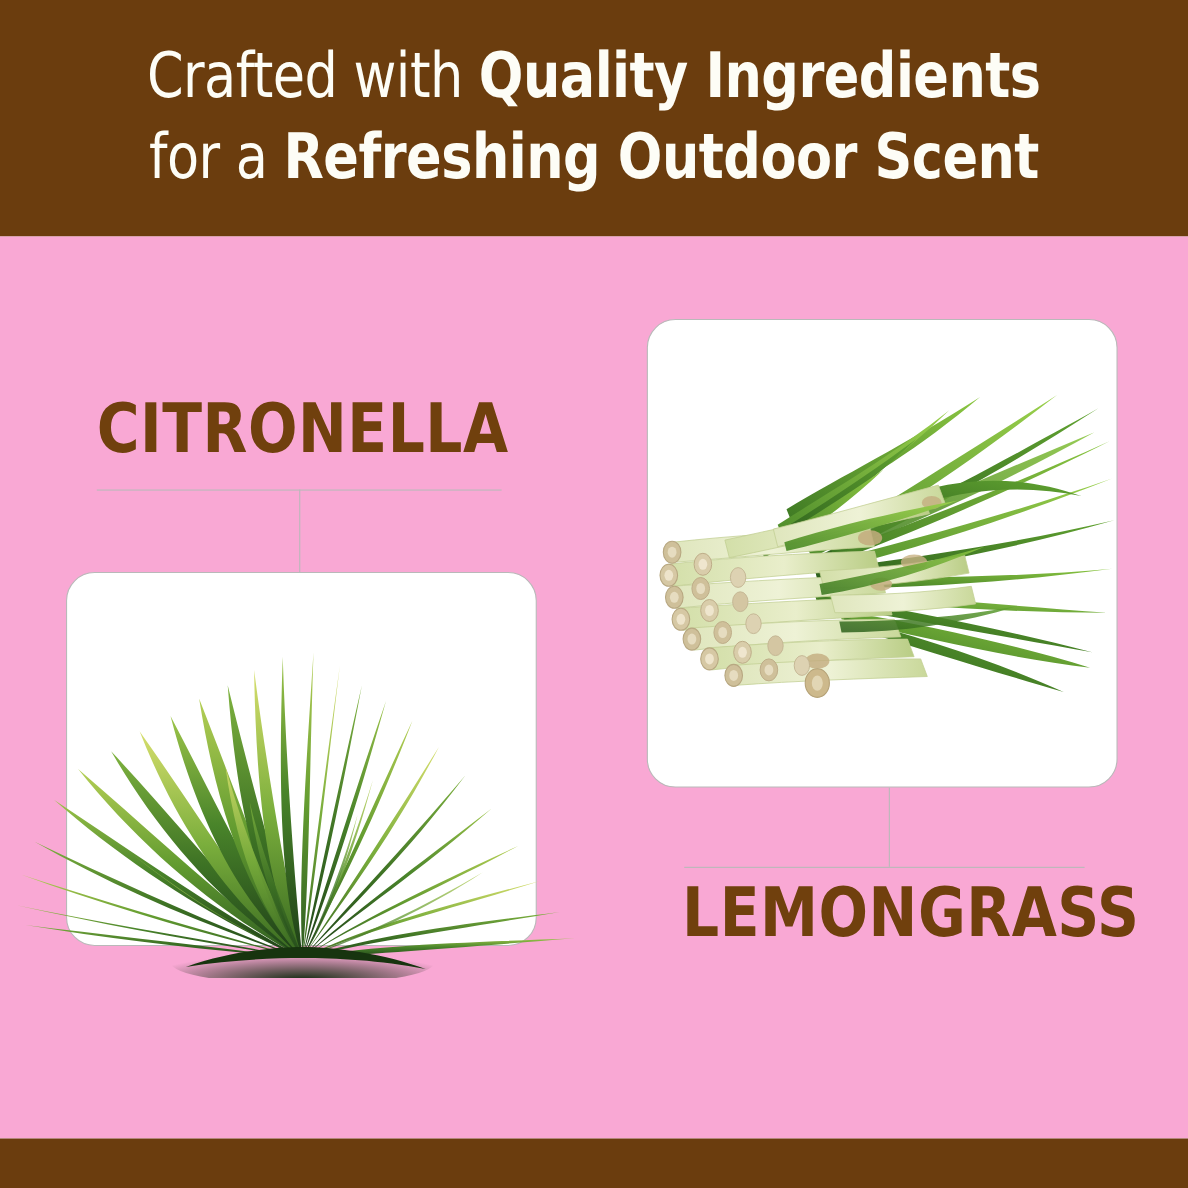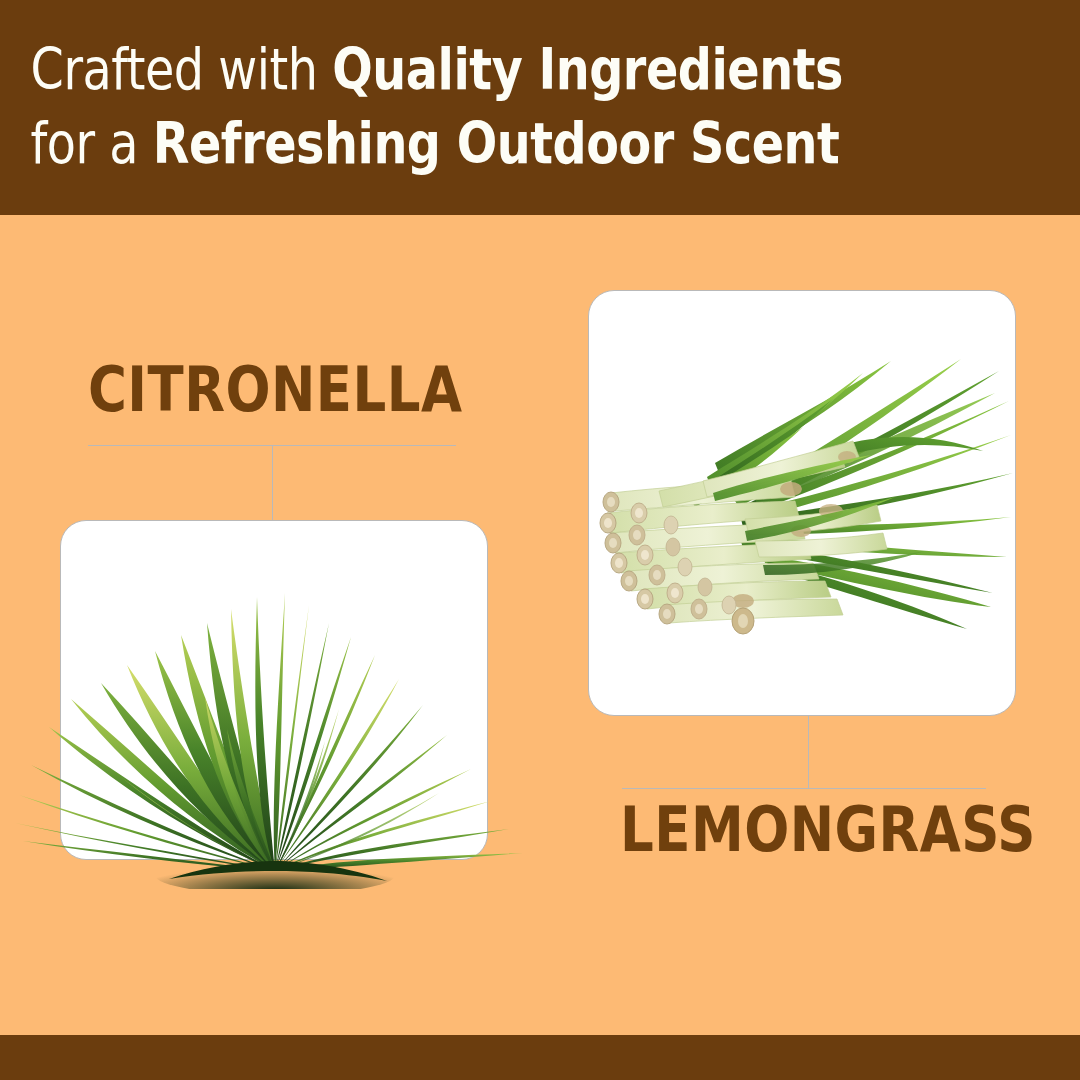--- a/index.html
+++ b/index.html
@@ -11,40 +11,40 @@
     position:relative;
   }
 
   
   .banner {
     position:absolute;
     left:0; width:1080px;
     background:#6b3d0e;
     display:flex;
     flex-direction:column;
-    align-items:flex-start;
+    align-items:center;
     justify-content:center;
   }
   #top-banner { top:0; height:215px; padding-bottom:4px; }
   #bottom-banner { top:1035px; height:45px; }
 
   .headline {
     color:#fdfdf6;
     font-family:"DejaVu Sans Condensed","Liberation Sans Narrow","Liberation Sans", sans-serif;
     font-size:57px;
     line-height:74px;
     letter-spacing:-0.5px;
     white-space:nowrap;
     transform:scaleX(0.93);
   }
   .headline .light { font-weight:400; }
   .headline .heavy { font-weight:700; }
 
   
-  #main { position:absolute; top:215px; left:0; width:1080px; height:820px; background:#fdba74; }
+  #main { position:absolute; top:215px; left:0; width:1080px; height:820px; background:#f9a8d4; }
 
   
   .ing-label {
     position:absolute;
     color:#70400d;
     font-family:"DejaVu Sans Condensed","Liberation Sans Narrow","Liberation Sans", sans-serif;
     font-weight:700;
     font-size:62px;
     letter-spacing:0.5px;
     white-space:nowrap;

